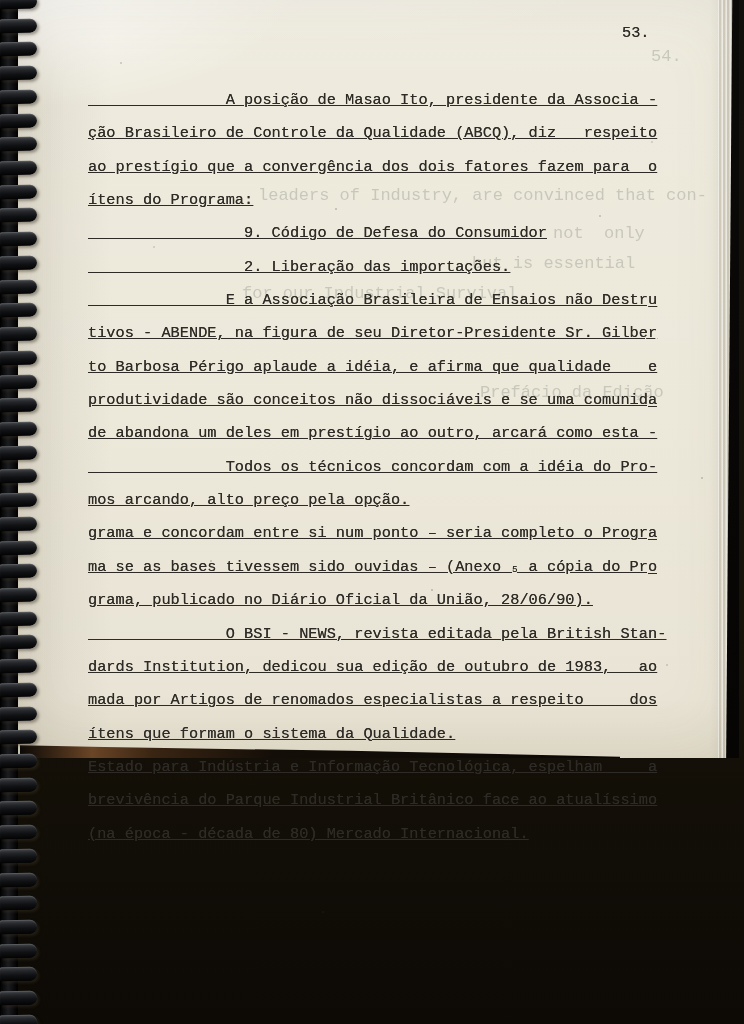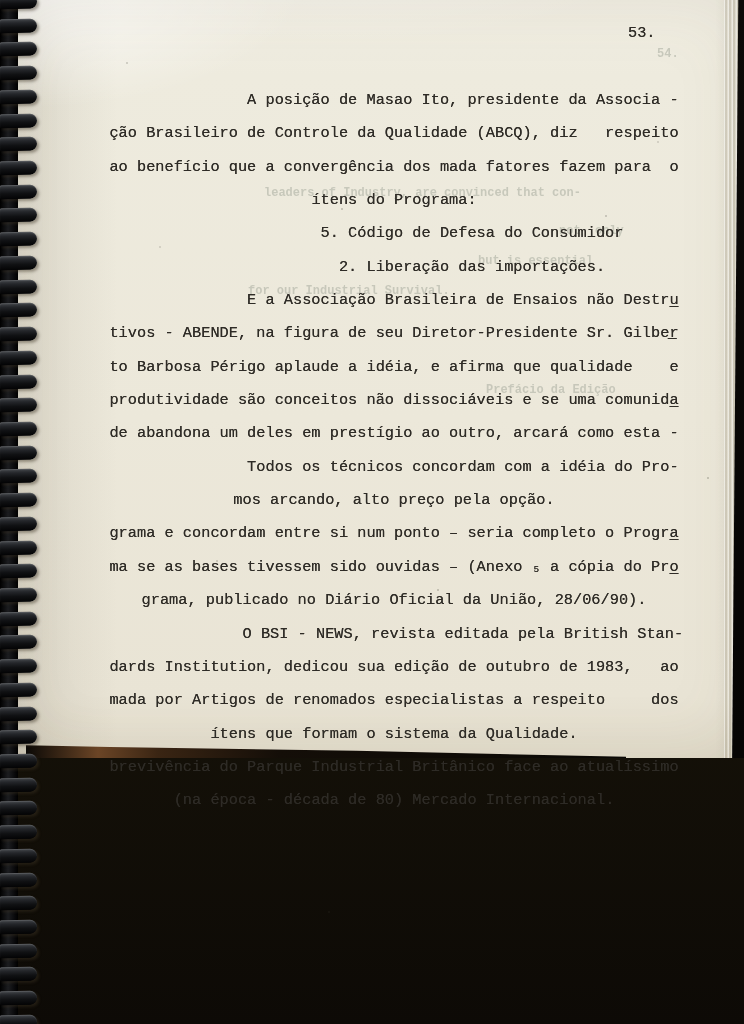--- a/index.html
+++ b/index.html
@@ -5,30 +5,29 @@
   html,body{margin:0;padding:0;}
   body{
     width:744px;height:1024px;position:relative;overflow:hidden;
     background:linear-gradient(180deg,#12100c 0%,#171309 60%,#0d0a06 100%);
     font-family:"Liberation Mono","DejaVu Sans Mono",monospace;
   }
   .scene{position:absolute;inset:0;}
 
   
   .page{
-    position:absolute;left:8px;top:0;width:737px;height:758px;
+    position:absolute;left:2px;top:0;width:737px;height:758px;
     background:
       radial-gradient(460px 230px at 4% -4%, rgba(255,255,255,.85), rgba(255,255,255,0) 60%),
       radial-gradient(520px 160px at 45% -8%, rgba(255,255,255,.45), rgba(255,255,255,0) 65%),
       linear-gradient(90deg, rgba(70,60,45,.14) 0px, rgba(70,60,45,.05) 60px, rgba(0,0,0,0) 110px),
       linear-gradient(270deg, rgba(60,52,38,.12) 0%, rgba(0,0,0,0) 4%),
       linear-gradient(180deg,#f1eee3 0%,#eeebde 10%,#ece8da 55%,#e9e4d5 92%,#e2dccb 100%);
     box-shadow:inset 0 0 70px rgba(95,85,60,.10);
     border-bottom-left-radius:10px;
-    text-align:center;
   }
 
   
   .edge-stack{
     position:absolute;top:0;right:4px;width:17px;height:100%;
     background:repeating-linear-gradient(90deg,
       rgba(255,255,255,.5) 0 1px, rgba(150,142,120,.28) 1px 3px, rgba(230,225,210,.4) 3px 4px);
     opacity:.85;
   }
   
@@ -62,28 +61,27 @@
   }
 
   
   .typeset{
     font-family:"Liberation Mono","DejaVu Sans Mono",monospace;
     font-size:15.3px;color:#2e2b26;white-space:pre;
     text-shadow:0 0 .5px rgba(46,43,38,.85);
   }
   .page-number{position:absolute;left:620px;top:24px;}
   .text-block{position:absolute;left:86px;top:84px;width:600px;}
-  .line{height:33.35px;line-height:33.35px;}
+  .line{height:33.35px;line-height:33.35px;text-decoration:underline;}
 
   
   .ghosts .ghost{
-    position:absolute;font-size:12px;white-space:pre;
+    position:absolute;font-size:17px;white-space:pre;
     color:#a9ada0;opacity:.55;filter:blur(.35px);
     text-shadow:none;
-    font-weight:bold;
   }
   .ghost:nth-child(1){left:649px;top:47px;}
   .ghost:nth-child(2){left:240px;top:186px;margin-left:16px;}
   .ghost:nth-child(3){left:540px;top:224px;padding-left:11px;}
   .ghost:nth-child(4){left:470px;top:254px;}
   .ghost:nth-child(5){left:240px;top:284px;}
   .ghost:nth-child(6){left:478px;top:383px;}
 
   
   .specks{position:absolute;left:0;top:0;width:2px;height:2px;border-radius:50%;
@@ -108,38 +106,39 @@
       <span class="ghost">leaders of Industry, are convinced that con-</span>
       <span class="ghost">not  only</span>
       <span class="ghost">but is essential</span>
       <span class="ghost">for our Industrial Survival.</span>
       <span class="ghost">Prefácio da Edição</span>
     </div>
 
     <div class="text-block" id="text-block">
         <div class="line typeset">               A posição de Masao Ito, presidente da Associa -</div>
         <div class="line typeset">ção Brasileiro de Controle da Qualidade (ABCQ), diz   respeito</div>
-        <div class="line typeset">ao benefício que a convergência dos mada fatores fazem para  o</div>
+        <div class="line typeset">ao prestígio que a convergência dos dois fatores fazem para  o</div>
         <div class="line typeset">ítens do Programa:</div>
-        <div class="line typeset">                 5. Código de Defesa do Consumidor</div>
+        <div class="line typeset">                 9. Código de Defesa do Consumidor</div>
         <div class="line typeset">                 2. Liberação das importações.</div>
         <div class="line typeset">               E a Associação Brasileira de Ensaios não Destru̲</div>
         <div class="line typeset">tivos - ABENDE, na figura de seu Diretor-Presidente Sr. Gilber̲</div>
         <div class="line typeset">to Barbosa Périgo aplaude a idéia, e afirma que qualidade    e</div>
         <div class="line typeset">produtividade são conceitos não dissociáveis e se uma comunida̲</div>
         <div class="line typeset">de abandona um deles em prestígio ao outro, arcará como esta -</div>
         <div class="line typeset">               Todos os técnicos concordam com a idéia do Pro-</div>
         <div class="line typeset">mos arcando, alto preço pela opção.</div>
         <div class="line typeset">grama e concordam entre si num ponto – seria completo o Progra̲</div>
         <div class="line typeset">ma se as bases tivessem sido ouvidas – (Anexo ₅ a cópia do Pro̲</div>
         <div class="line typeset">grama, publicado no Diário Oficial da União, 28/06/90).</div>
         <div class="line typeset">               O BSI - NEWS, revista editada pela British Stan-</div>
         <div class="line typeset">dards Institution, dedicou sua edição de outubro de 1983,   ao</div>
         <div class="line typeset">mada por Artigos de renomados especialistas a respeito     dos</div>
         <div class="line typeset">ítens que formam o sistema da Qualidade.</div>
+        <div class="line typeset">Estado para Indústria e Informação Tecnológica, espelham     a</div>
         <div class="line typeset">brevivência do Parque Industrial Britânico face ao atualíssimo</div>
         <div class="line typeset">(na época - década de 80) Mercado Internacional.</div>
       </div>
 
     <div class="specks"></div>
     <div class="edge-stack"></div>
     <div class="edge-dark"></div>
     <div class="desk"></div>
   </div>
 

